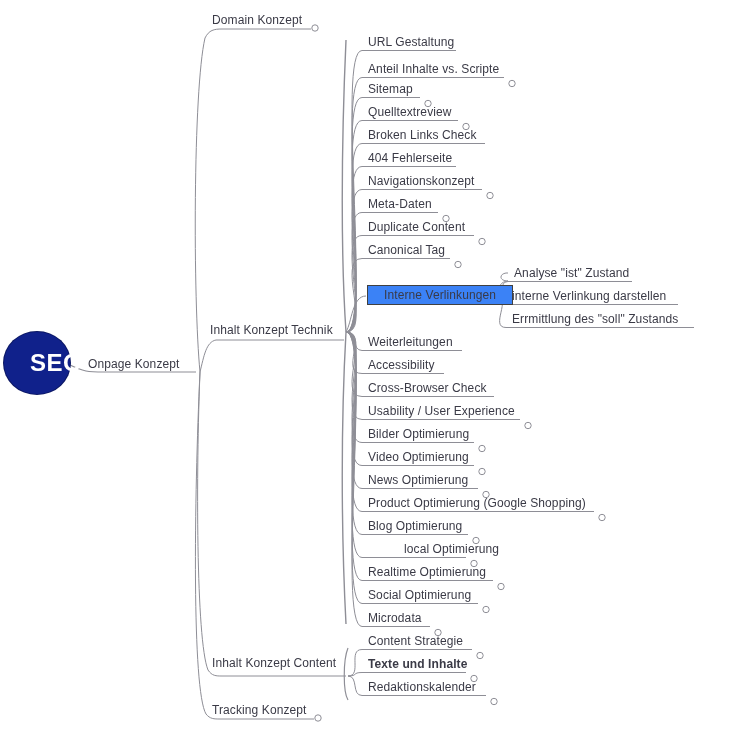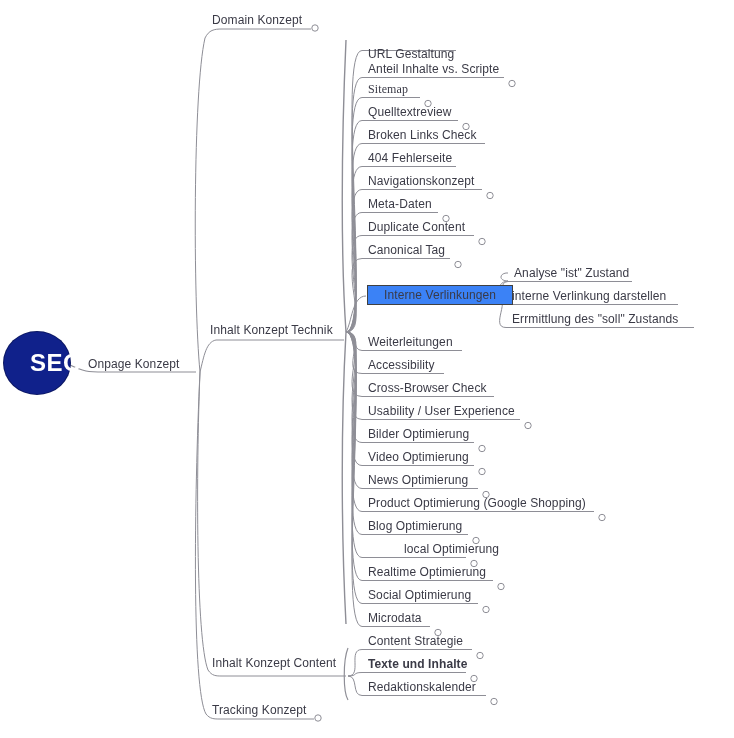--- a/index.html
+++ b/index.html
@@ -136,23 +136,23 @@
     <div class="root-label">SEO</div>
   </div>
 
   <div class="node" id="n-onpage" style="left: 88px; top: 356px;">Onpage Konzept</div>
   <div class="node" id="n-domain" style="left: 212px; top: 12px;">Domain Konzept</div>
   <div class="node" id="n-technik" style="left: 210px; top: 322px;">Inhalt Konzept Technik</div>
   <div class="node" id="n-content" style="left: 212px; top: 655px;">Inhalt Konzept Content</div>
   <div class="node" id="n-tracking" style="left: 212px; top: 702px;">Tracking Konzept</div>
 
   <div id="leaves">
-      <div class="node" style="left: 368px; top: 46px;">URL Gestaltung</div>
+      <div class="node" style="left: 368px; top: 34px;">URL Gestaltung</div>
       <div class="node" style="left: 368px; top: 61px;">Anteil Inhalte vs. Scripte</div>
-      <div class="node" style="left: 368px; top: 81px; font-family: Liberation Serif, serif;">Sitemap</div>
+      <div class="node" style="left: 368px; top: 81px;">Sitemap</div>
       <div class="node" style="left: 368px; top: 104px;">Quelltextreview</div>
       <div class="node" style="left: 368px; top: 127px;">Broken Links Check</div>
       <div class="node" style="left: 368px; top: 150px;">404 Fehlerseite</div>
       <div class="node" style="left: 368px; top: 173px;">Navigationskonzept</div>
       <div class="node" style="left: 368px; top: 196px; text-align: center;">Meta-Daten</div>
       <div class="node" style="left: 368px; top: 219px;">Duplicate Content</div>
       <div class="node" style="left: 368px; top: 242px;">Canonical Tag</div>
       <div class="node sel" style="left: 372px; top: 287px;">Interne Verlinkungen</div>
       <div class="node" style="left: 368px; top: 334px;">Weiterleitungen</div>
       <div class="node" style="left: 368px; top: 357px;">Accessibility</div>

